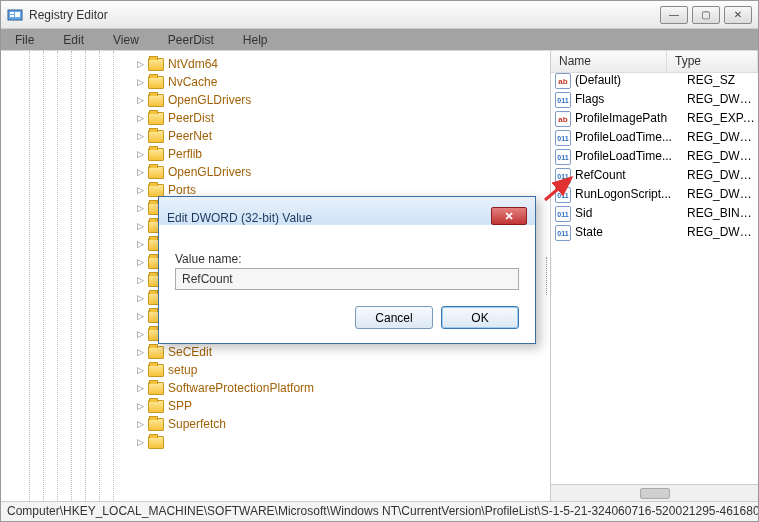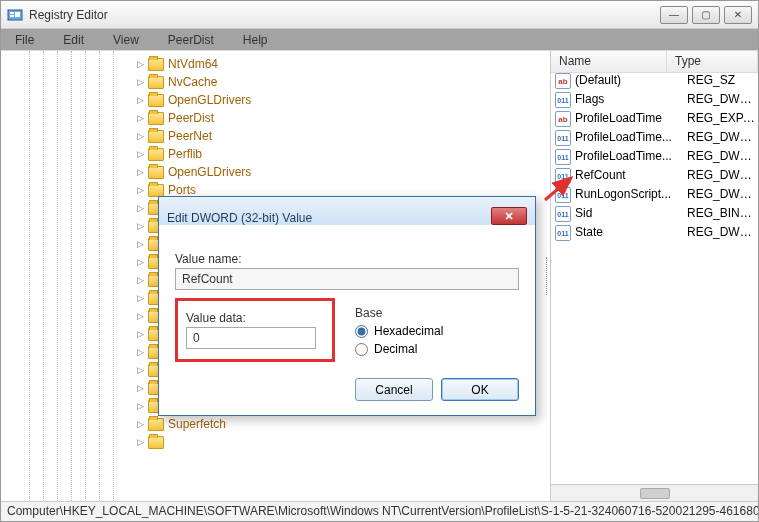--- a/index.html
+++ b/index.html
@@ -238,21 +238,21 @@
           <span class="cell name">(Default)</span>
           <span class="cell type">REG_SZ</span>
         </div>
         <div class="row">
           <span class="valicon bin">011</span>
           <span class="cell name">Flags</span>
           <span class="cell type">REG_DWORD</span>
         </div>
         <div class="row">
           <span class="valicon sz">ab</span>
-          <span class="cell name">ProfileLoadTime</span>
+          <span class="cell name">ProfileImagePath</span>
           <span class="cell type">REG_EXPAND_SZ</span>
         </div>
         <div class="row">
           <span class="valicon bin">011</span>
           <span class="cell name">ProfileLoadTime...</span>
           <span class="cell type">REG_DWORD</span>
         </div>
         <div class="row">
           <span class="valicon bin">011</span>
           <span class="cell name">ProfileLoadTime...</span>
@@ -288,37 +288,20 @@
 <div class="statusbar">Computer\HKEY_LOCAL_MACHINE\SOFTWARE\Microsoft\Windows NT\CurrentVersion\ProfileList\S-1-5-21-324060716-520021295-461680</div>
 
 <div class="dialog">
   <div class="dlg-title">
     <span>Edit DWORD (32-bit) Value</span>
     <div class="dlg-close">✕</div>
   </div>
   <div class="dlg-body">
     <div class="dlg-label">Value name:</div>
     <input class="dlg-input readonly" readonly="" value="RefCount" style="">
-    <div class="datarow">
-      <div class="redbox">
-        <div class="dlg-label">Value data:</div>
-        <input class="dlg-input" value="0" style="">
-      </div>
-      <div class="basebox">
-        <div class="dlg-label">Base</div>
-        <label class="radio">
-          <input type="radio" name="base" checked="" style="">
-          <span>Hexadecimal</span>
-        </label>
-        <label class="radio">
-          <input type="radio" name="base" style="">
-          <span>Decimal</span>
-        </label>
-      </div>
-    </div>
     <div class="dlg-btns">
       <button class="dlg-btn">Cancel</button>
       <button class="dlg-btn primary">OK</button>
     </div>
   </div>
 </div>
 
 <div class="arrow">
   <svg width="40" height="30">
       <defs>

